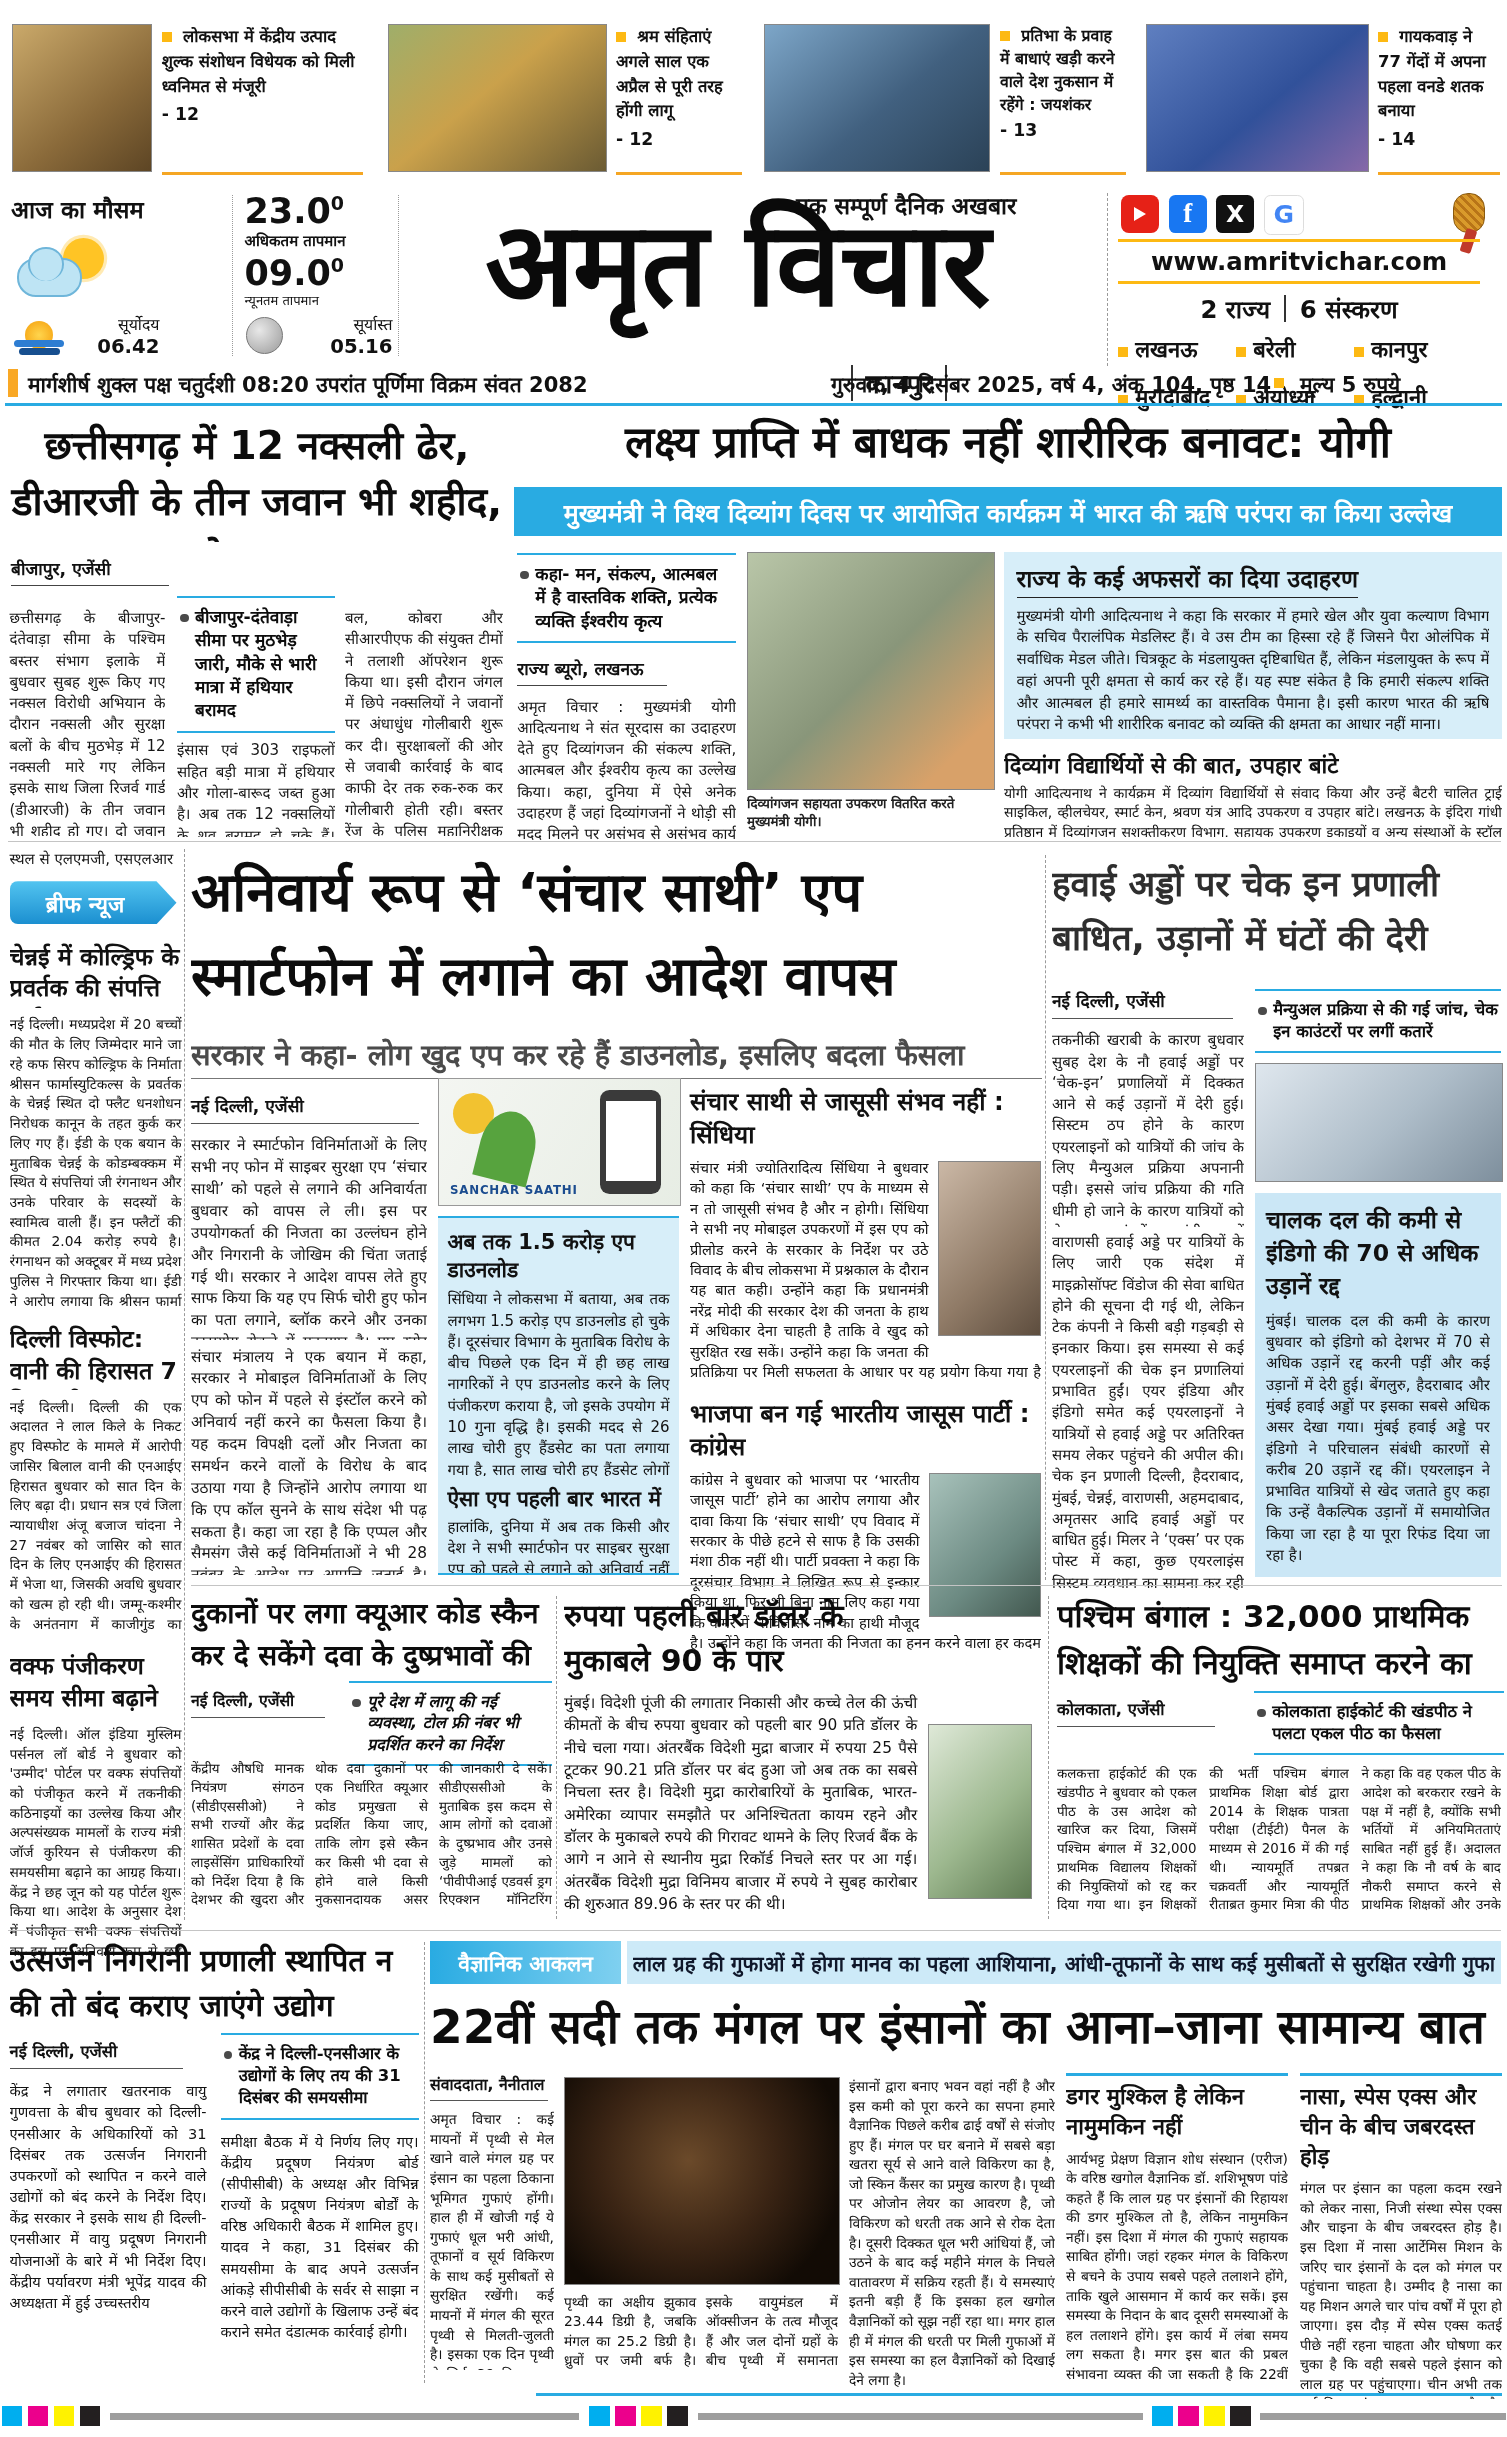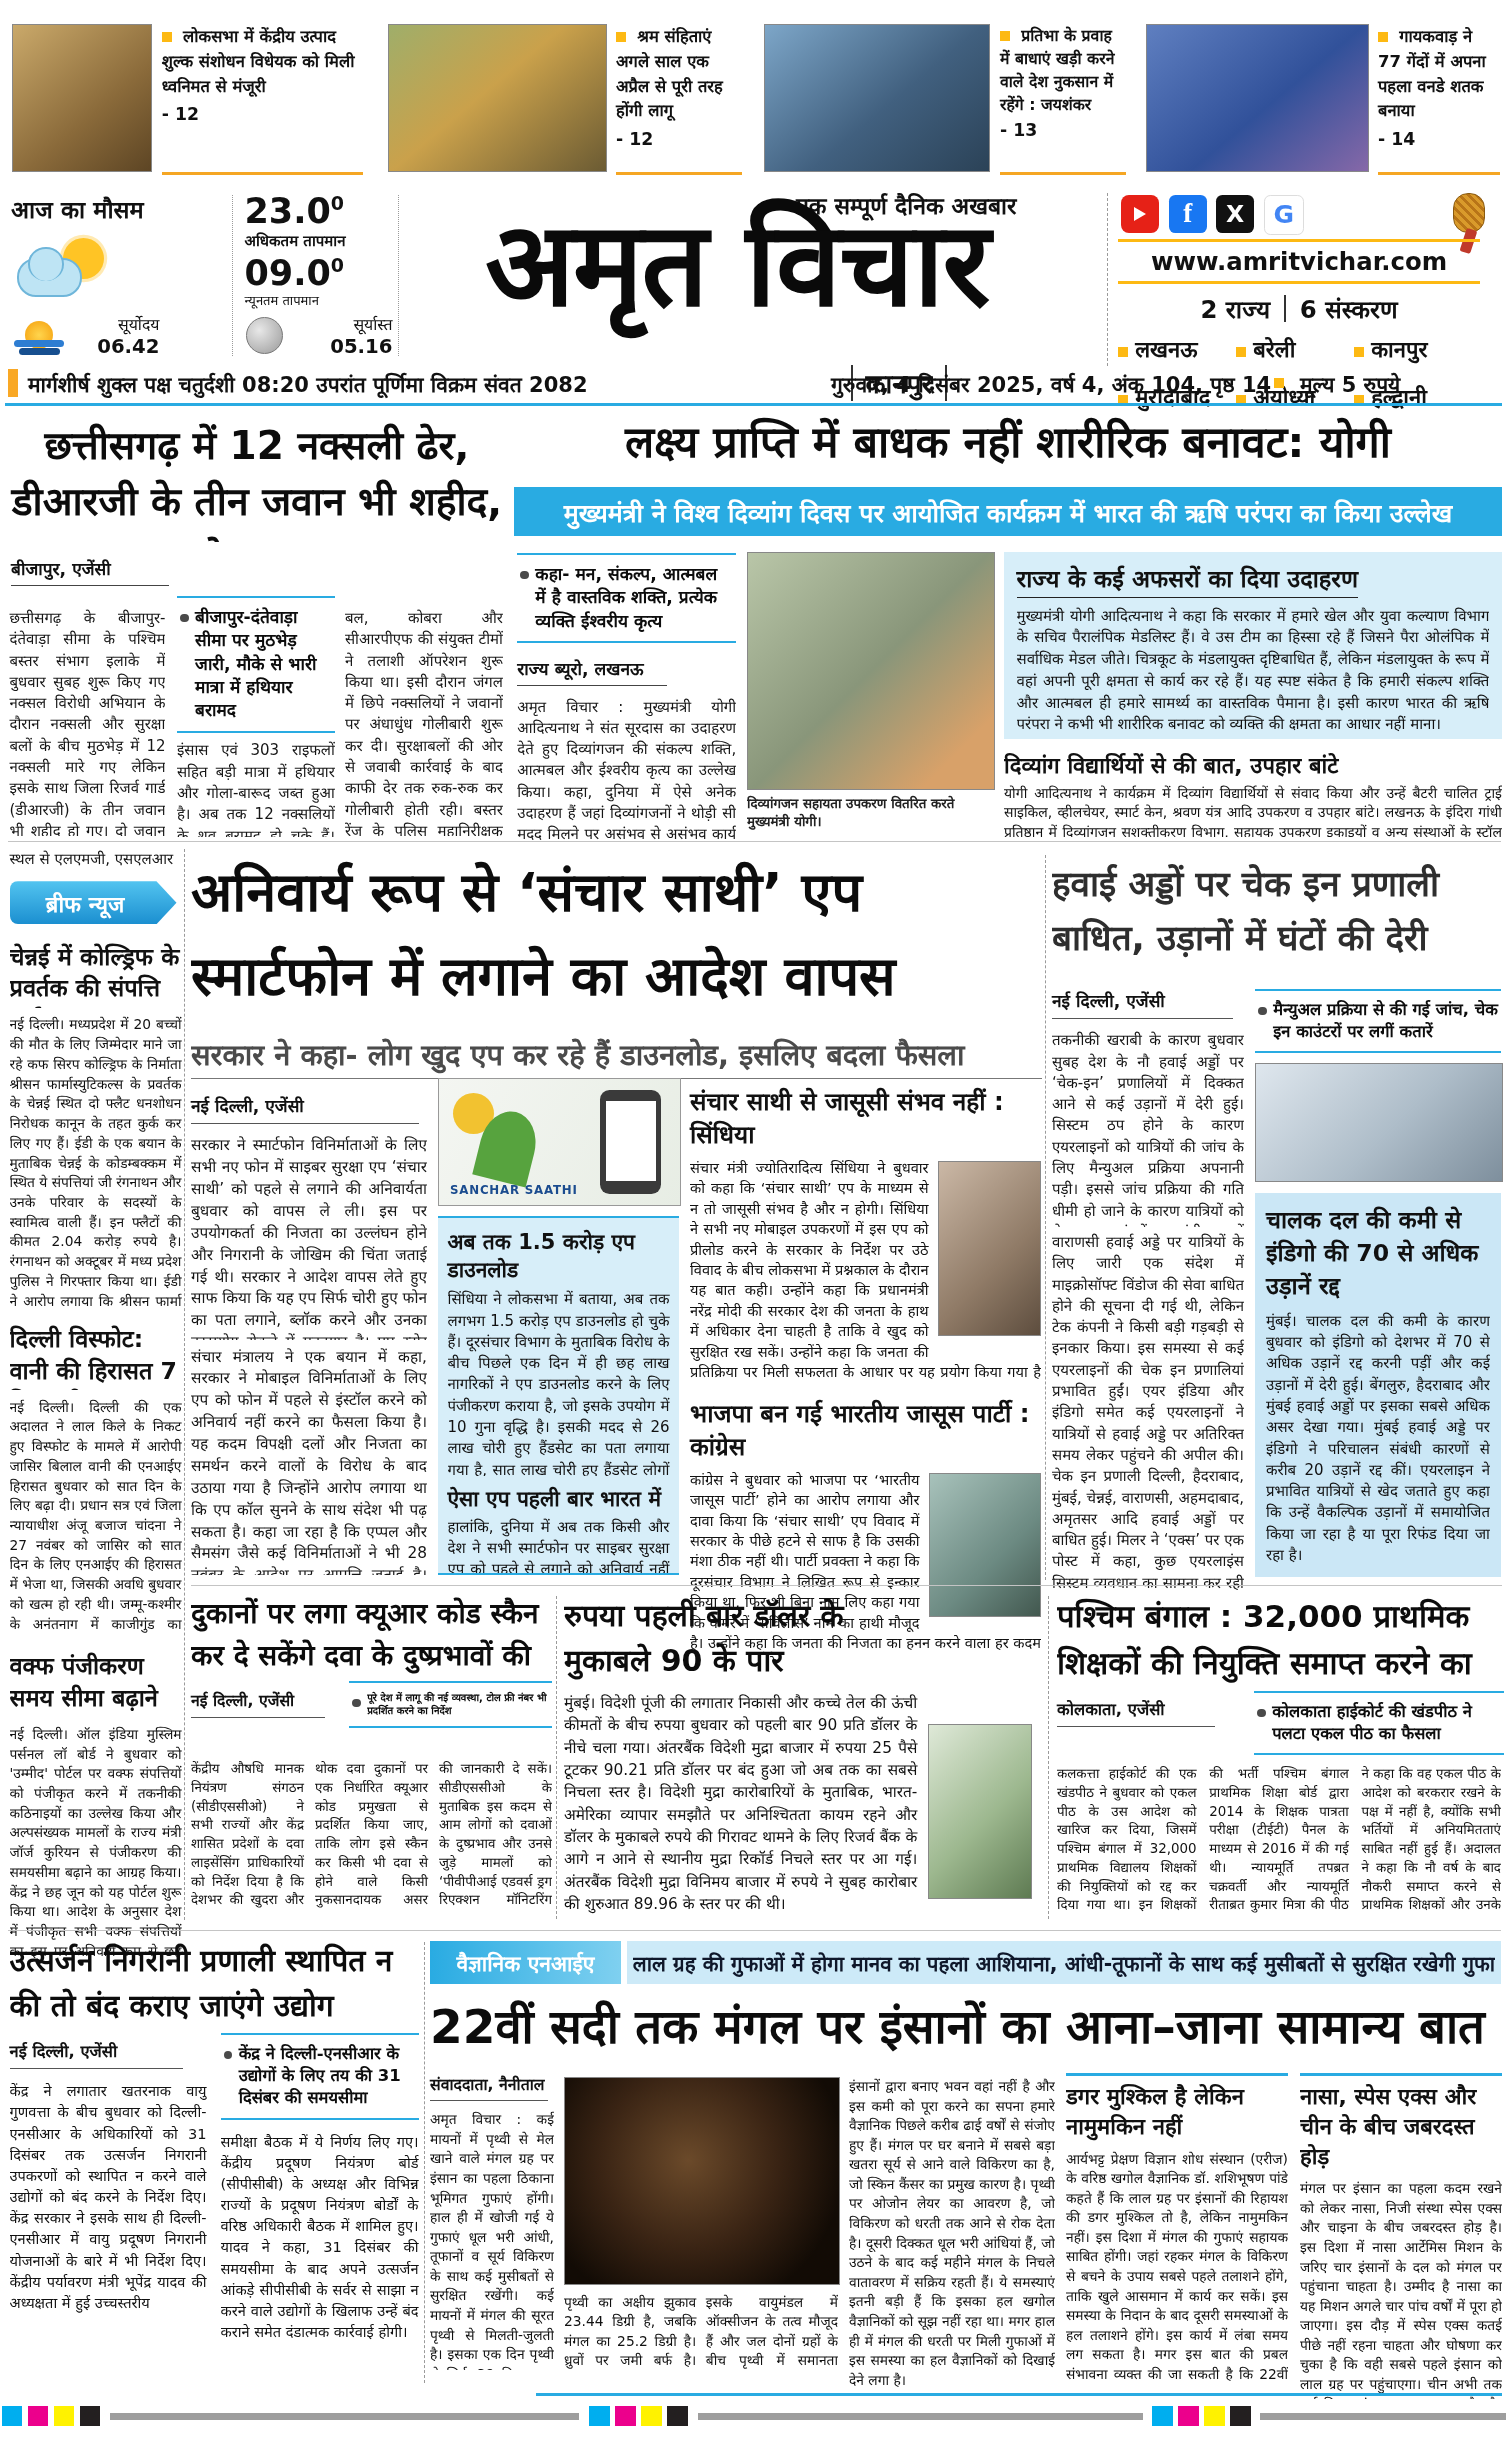--- a/index.html
+++ b/index.html
@@ -291,21 +291,21 @@
   <div class="abs gray-rule" style="left:191px;top:1585px;width:1311px;"></div>
 
   <div class="abs" style="left:191px;top:1593px;width:361px;height:331px;">
     <div class="headline clip" style="font-size:28px;line-height:1.5;height:88px;">दुकानों पर लगा क्यूआर कोड स्कैन कर दे सकेंगे दवा के दुष्प्रभावों की जानकारी</div>
     <div class="abs" style="left:0;top:96px;width:142px;">
       <div class="byline" style="font-size:15.8px;">नई दिल्ली, एजेंसी</div>
       <div style="border-bottom:1.6px solid #555;width:134px;margin-top:6.3px;"></div>
     </div>
     <div class="abs bullet-box bullet-flex" style="left:158px;top:88px;width:197px;">
       <span class="dot"></span>
-      <span class="bullet-txt" style="font-size:10px;">पूरे देश में लागू की नई व्यवस्था, टोल फ्री नंबर भी प्रदर्शित करने का निर्देश</span>
+      <span class="bullet-txt" style="font-size:16px;font-style:italic;">पूरे देश में लागू की नई व्यवस्था, टोल फ्री नंबर भी प्रदर्शित करने का निर्देश</span>
     </div>
     <div class="abs j clip" style="left:0;top:167px;width:361px;height:164px;column-count:3;column-gap:11px;font-size:13.4px;line-height:1.4;">केंद्रीय औषधि मानक नियंत्रण संगठन (सीडीएससीओ) ने सभी राज्यों और केंद्र शासित प्रदेशों के दवा लाइसेंसिंग प्राधिकारियों को निर्देश दिया है कि देशभर की खुदरा और थोक दवा दुकानों पर एक निर्धारित क्यूआर कोड प्रमुखता से प्रदर्शित किया जाए, ताकि लोग इसे स्कैन कर किसी भी दवा से होने वाले किसी नुकसानदायक असर की जानकारी दे सकें। सीडीएससीओ के मुताबिक इस कदम से आम लोगों को दवाओं के दुष्प्रभाव और उनसे जुड़े मामलों को ‘पीवीपीआई एडवर्स ड्रग रिएक्शन मॉनिटरिंग सिस्टम’ में दर्ज कराने में मदद मिलेगी। सीडीएससीओ ने राज्यों और केंद्र शासित प्रदेशों के दवा लाइसेंसिंग प्राधिकारियों को भेजे गए एक परिपत्र में सुनिश्चित करने को कहा है कि प्रत्येक खुदरा और थोक दवा दुकान में निर्धारित क्यूआर कोड प्रमुख स्थान पर प्रदर्शित किया जाए। परिपत्र के अनुसार, क्यूआर कोड के साथ टोल-फ्री नंबर भी स्पष्ट रूप से प्रदर्शित किया जाना चाहिए।</div>
   </div>
   <div class="abs dash-v" style="left:556px;top:1596px;height:323px;"></div>
 
   <div class="abs" style="left:564px;top:1593px;width:473px;height:331px;">
     <div class="headline clip" style="font-size:30px;line-height:1.5;width:339px;height:90px;">रुपया पहली बार डॉलर के मुकाबले 90 के पार</div>
     <div class="clip" style="position:absolute;left:0;top:99px;width:473px;height:230px;">
       <div class="photo" style="float:right;width:102px;height:173px;margin:31.5px 4.7px 6.3px 11px;background:linear-gradient(135deg,#dfe9d8,#9db88f 55%,#5e7a52);"></div>
       <div class="j" style="font-size:15.4px;line-height:1.45;">मुंबई। विदेशी पूंजी की लगातार निकासी और कच्चे तेल की ऊंची कीमतों के बीच रुपया बुधवार को पहली बार 90 प्रति डॉलर के नीचे चला गया। अंतरबैंक विदेशी मुद्रा बाजार में रुपया 25 पैसे टूटकर 90.21 प्रति डॉलर पर बंद हुआ जो अब तक का सबसे निचला स्तर है। विदेशी मुद्रा कारोबारियों के मुताबिक, भारत-अमेरिका व्यापार समझौते पर अनिश्चितता कायम रहने और डॉलर के मुकाबले रुपये की गिरावट थामने के लिए रिजर्व बैंक के आगे न आने से स्थानीय मुद्रा रिकॉर्ड निचले स्तर पर आ गई। अंतरबैंक विदेशी मुद्रा विनिमय बाजार में रुपये ने सुबह कारोबार की शुरुआत 89.96 के स्तर पर की थी।</div>
@@ -340,21 +340,21 @@
         <span class="dot"></span>
         <span class="bullet-txt" style="font-size:16.5px;">केंद्र ने दिल्ली-एनसीआर के उद्योगों के लिए तय की 31 दिसंबर की समयसीमा</span>
       </div>
       <div class="j clip" style="font-size:14.6px;line-height:1.45;margin-top:11px;height:236px;">समीक्षा बैठक में ये निर्णय लिए गए। केंद्रीय प्रदूषण नियंत्रण बोर्ड (सीपीसीबी) के अध्यक्ष और विभिन्न राज्यों के प्रदूषण नियंत्रण बोर्डों के वरिष्ठ अधिकारी बैठक में शामिल हुए। यादव ने कहा, 31 दिसंबर की समयसीमा के बाद अपने उत्सर्जन आंकड़े सीपीसीबी के सर्वर से साझा न करने वाले उद्योगों के खिलाफ उन्हें बंद कराने समेत दंडात्मक कार्रवाई होगी।</div>
     </div>
   </div>
   <div class="abs dash-v" style="left:424px;top:1942px;height:441px;"></div>
 
   <div class="abs" style="left:430px;top:1938px;width:1071px;height:453px;">
     <div class="abs" style="left:0;top:3.2px;width:191px;height:43px;background:linear-gradient(90deg,#29ABE2,#7fd0f0);display:flex;align-items:center;justify-content:center;">
-      <span class="b" style="color:#fff;font-size:21px;">वैज्ञानिक एनआईए</span>
+      <span class="b" style="color:#fff;font-size:21px;">वैज्ञानिक आकलन</span>
     </div>
     <div class="abs" style="left:197px;top:3.2px;width:874px;height:43px;background:#CDEAF8;display:flex;align-items:center;justify-content:center;">
       <span class="b clip" style="font-size:20.5px;color:#0f172a;white-space:nowrap;">लाल ग्रह की गुफाओं में होगा मानव का पहला आशियाना, आंधी-तूफानों के साथ कई मुसीबतों से सुरक्षित रखेगी गुफा</span>
     </div>
     <div class="headline clip" style="position:absolute;left:0;top:55px;width:1071px;height:72px;font-size:47px;line-height:1.45;">22वीं सदी तक मंगल पर इंसानों का आना–जाना सामान्य बात होगी</div>
     <div class="abs" style="left:0;top:135px;width:124px;height:315px;">
       <div class="byline" style="font-size:15.8px;">संवाददाता, नैनीताल</div>
       <div style="border-bottom:1.6px solid #555;width:118px;margin:4.7px 0 9.5px 0;"></div>
       <div class="j clip" style="font-size:13.8px;line-height:1.42;height:260px;">अमृत विचार : कई मायनों में पृथ्वी से मेल खाने वाले मंगल ग्रह पर इंसान का पहला ठिकाना भूमिगत गुफाएं होंगी। हाल ही में खोजी गई ये गुफाएं धूल भरी आंधी, तूफानों व सूर्य विकिरण के साथ कई मुसीबतों से सुरक्षित रखेंगी। कई मायनों में मंगल की सूरत पृथ्वी से मिलती-जुलती है। इसका एक दिन पृथ्वी से सिर्फ 39 मिनट बड़ा है।</div>
     </div>

